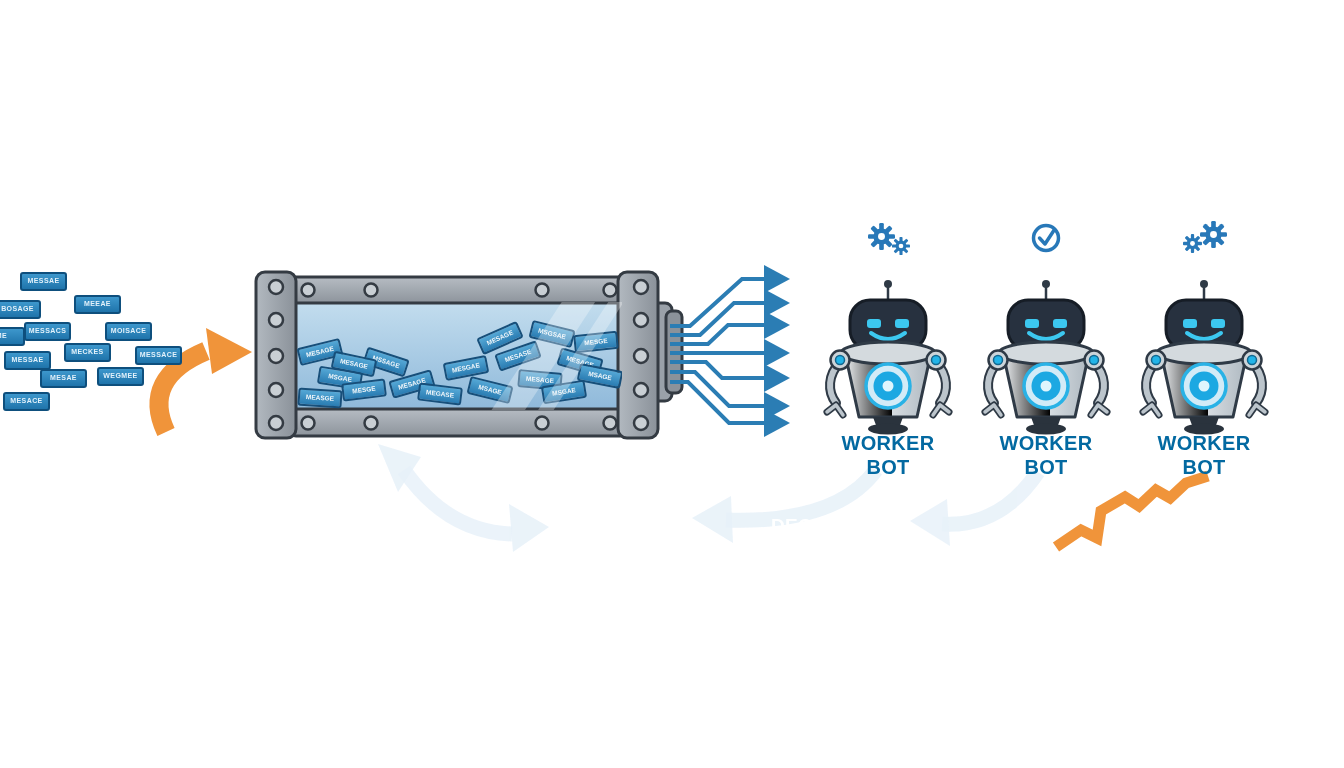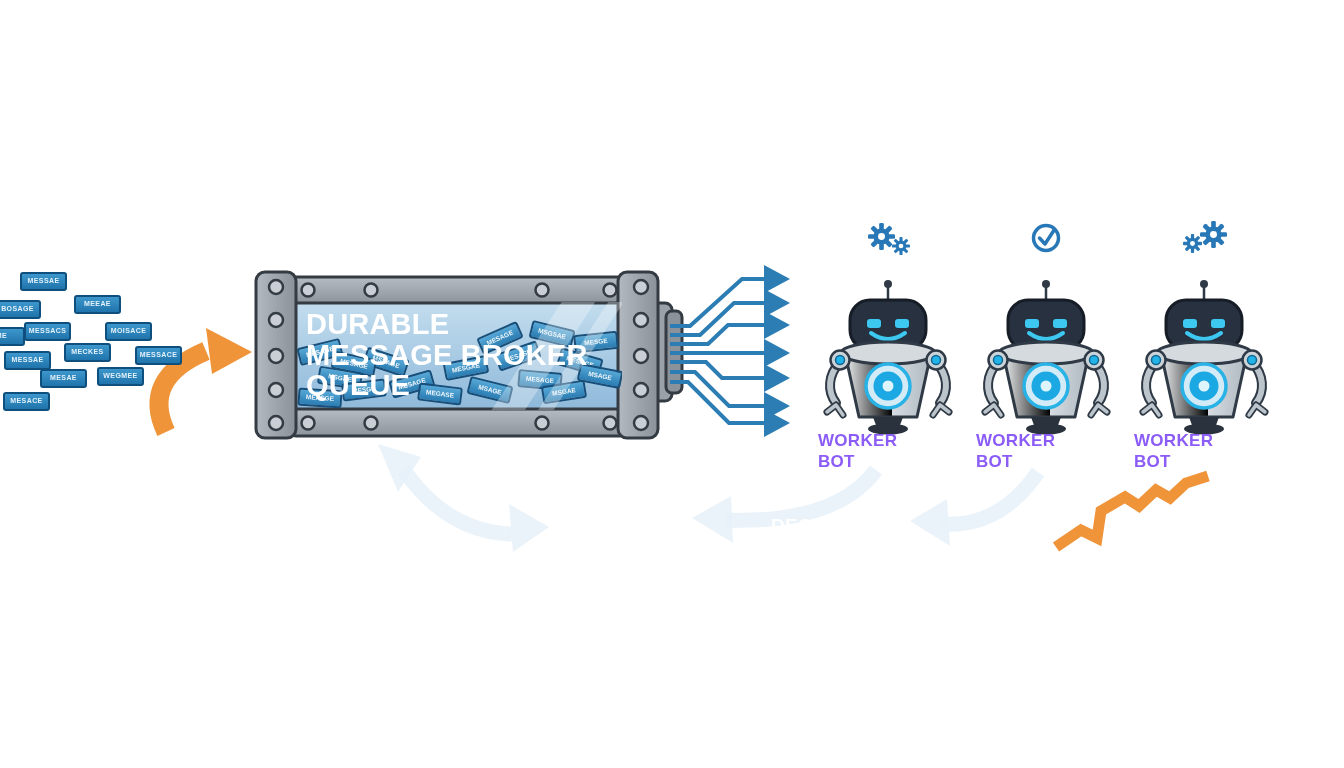--- a/index.html
+++ b/index.html
@@ -29,22 +29,22 @@
     border:2px solid #174f7a;border-radius:3px;
     color:rgba(255,255,255,.92);font-size:6.5px;font-weight:bold;
     text-align:center;line-height:13px;overflow:hidden;white-space:nowrap;
   }
   .queue-title{
     position:absolute;left:306px;top:309px;width:310px;
     color:#fff;font-size:29px;line-height:1.06;font-weight:800;letter-spacing:.2px;
   }
   
   .bot-label{
-    position:absolute;top:431px;width:140px;
-    color:#8b5cf6;font-size:17px;font-weight:800;line-height:1.22;letter-spacing:.3px;
+    position:absolute;top:431px;width:140px;text-align:center;
+    color:#0369a1;font-size:20px;font-weight:800;line-height:1.22;letter-spacing:.3px;
   }
   
   .anno{position:absolute;color:#fff;font-weight:800;font-size:19px;letter-spacing:.3px;}
 </style>
 </head>
 <body>
 
 <div class="stage">
 
   <svg class="layer" viewBox="0 0 1344 768">
@@ -205,25 +205,20 @@
     <div class="t" style="left:36px;top:52px;transform:rotate(12deg)">MESAGE</div>
   </div>
 
   <svg class="layer" viewBox="0 0 1344 768">
     <g clip-path="url(#glassClip)" fill="#ffffff" opacity="0.3">
       <rect x="530" y="280" width="28" height="150" transform="rotate(33 544 355)"></rect>
       <rect x="575" y="280" width="13" height="150" transform="rotate(33 581 355)"></rect>
     </g>
   </svg>
 
-  <div class="queue-title">
-    <div>DURABLE</div>
-    <div>MESSAGE BROKER</div>
-    <div>QUEUE</div>
-  </div>
 
   <svg class="layer" viewBox="0 0 1344 768">
     <defs>
       <marker id="arr" orient="auto" markerWidth="6.5" markerHeight="7" refX="5.5" refY="3.5">
         <path d="M0,0 L6.5,3.5 L0,7 Z" fill="#2b7db4"></path>
       </marker>
     </defs>
     <g stroke="#2b7db4" stroke-width="4" fill="none" marker-end="url(#arr)">
       <path d="M 670 326 H 690 L 742 279 H 786"></path>
       <path d="M 670 335 H 700 L 734 303 H 786"></path>

